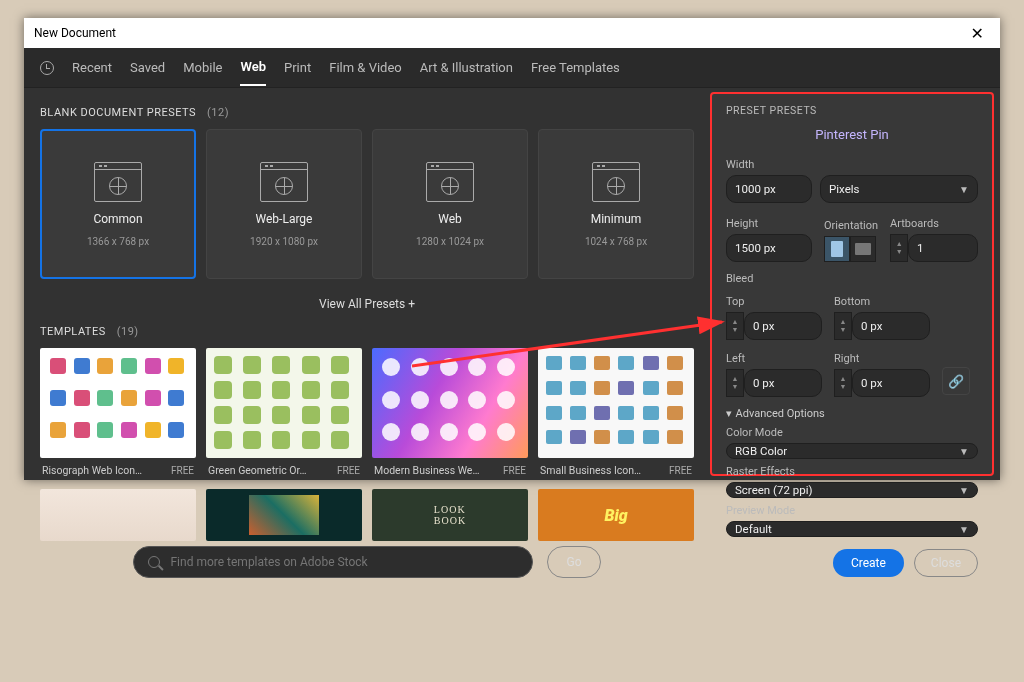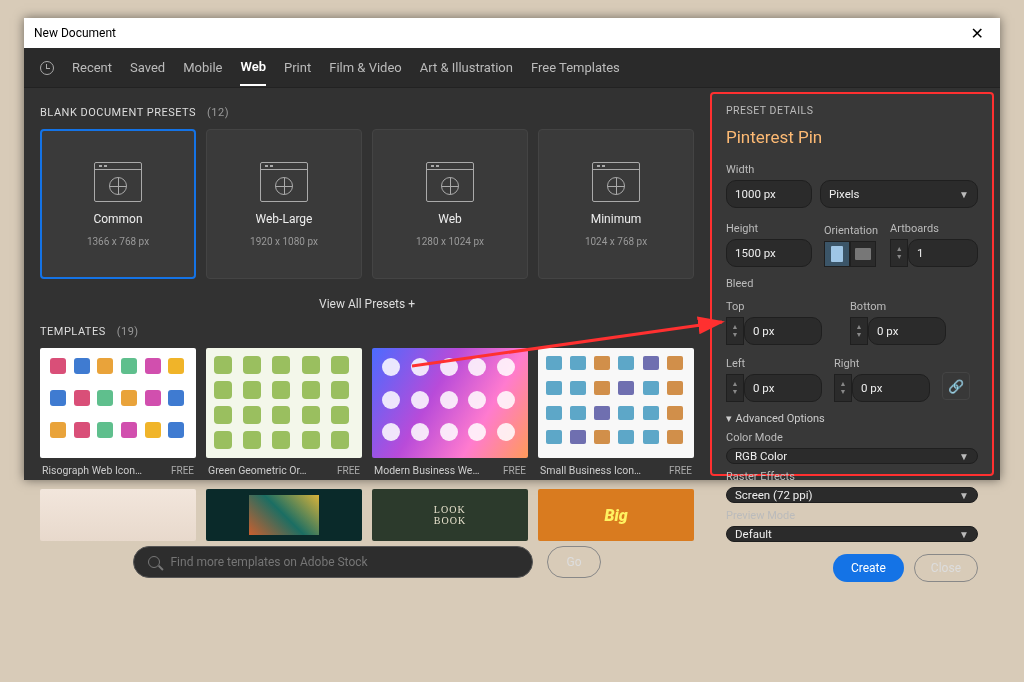--- a/index.html
+++ b/index.html
@@ -60,21 +60,21 @@
     display:flex; align-items:center; padding:0 14px; gap:10px; font-size:12px; color:#666;
   }
   .searchpill input { background:transparent; border:none; outline:none; color:#999; font-size:12px; flex:1; }
   .go-btn { height:32px; padding:0 18px; border:1px solid #888; border-radius:16px; background:transparent; color:#ddd; font-size:12px; cursor:pointer;}
   .right {
     width:284px; background:#383838; border:2px solid #ff3030; border-radius:4px;
     margin:4px 6px 4px 0; padding:10px 14px 12px 14px; display:flex; flex-direction:column; font-size:11px; color:#ccc;
     position: relative;
   }
   .right .hdr { font-size:10.5px; letter-spacing:0.5px; color:#bbb; margin-bottom:8px;}
-  .right .pname { background:transparent; border:none; color:#fdba74; font-size:17px; padding:2px 0 10px 0; width:100%; outline:none;}
+  .right .pname { background:transparent; border:none; color:#c4b5fd; font-size:13px; padding:2px 0 10px 0; width:100%; outline:none;text-align:center;}
   .lbl { font-size:11px; color:#bbb; margin-top:6px; margin-bottom:4px;}
   .row { display:flex; gap:8px; align-items:flex-end;}
   .fld { display:flex; flex-direction:column; }
   .inbox {
     height:28px; background:#2b2b2b; border:1px solid #1f1f1f; border-radius:10px; color:#eee;
     padding:0 8px; font-size:11.5px; display:flex; align-items:center; min-width:0;
   }
   .inbox input { background:transparent; border:none; outline:none; color:#eee; font-size:11.5px; width:100%;}
   .sel { justify-content:space-between; cursor:pointer;}
   .chev { font-size:10px; color:#bbb; margin-left:6px;}
@@ -317,21 +317,21 @@
       <div class="searchbar">
         <div class="searchpill">
           <span class="mag"></span>
           <input placeholder="Find more templates on Adobe Stock" style="">
         </div>
         <button class="go-btn">Go</button>
       </div>
     </div>
 
     <div class="right">
-      <div class="hdr">PRESET DETAILS</div>
+      <div class="hdr">PRESET PRESETS</div>
       <input class="pname" value="Pinterest Pin" style="">
 
       <div class="lbl">Width</div>
       <div class="row">
         <div class="inbox" style="width:86px">
             <input value="1000 px" style="">
           </div>
         <div class="inbox sel" style="flex:1">
           <span>Pixels</span>
           <span class="chev">▼</span>
@@ -361,21 +361,21 @@
           <div class="artb">
             <div class="step">▲<br>▼</div>
             <div class="inbox" style="flex:1">
                 <input value="1" style="">
               </div>
           </div>
         </div>
       </div>
 
       <div class="lbl" style="margin-top:10px">Bleed</div>
-      <div class="row" style="gap:28px">
+      <div class="row" style="gap:12px">
         <div class="fld" style="width:96px">
           <div class="lbl">Top</div>
           <div class="artb">
             <div class="step">▲<br>▼</div>
             <div class="inbox" style="flex:1">
                 <input value="0 px" style="">
               </div>
           </div>
         </div>
         <div class="fld" style="width:96px">

